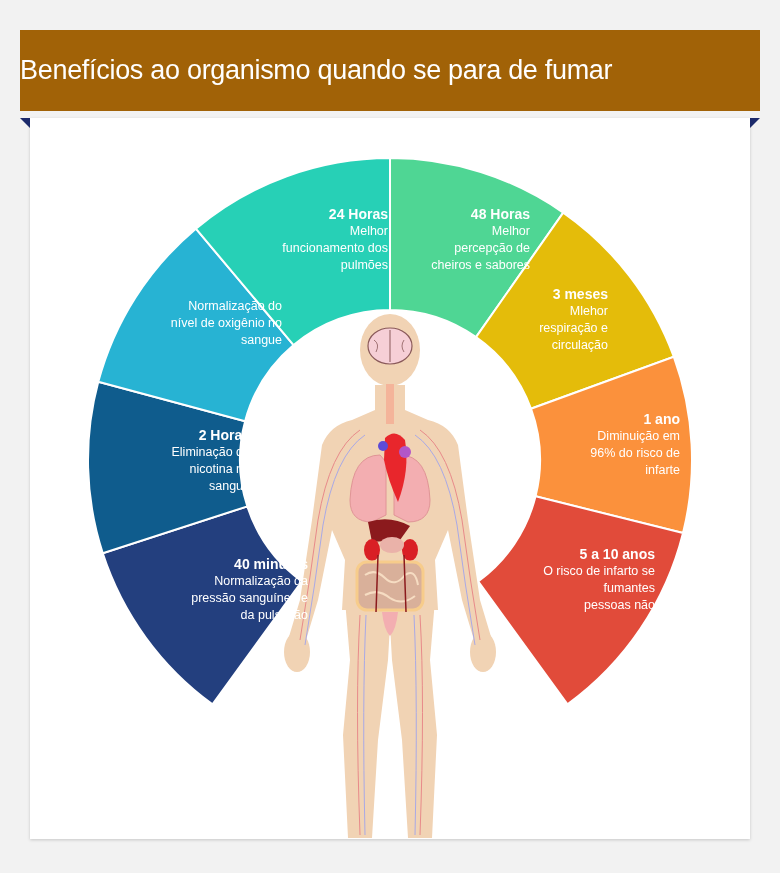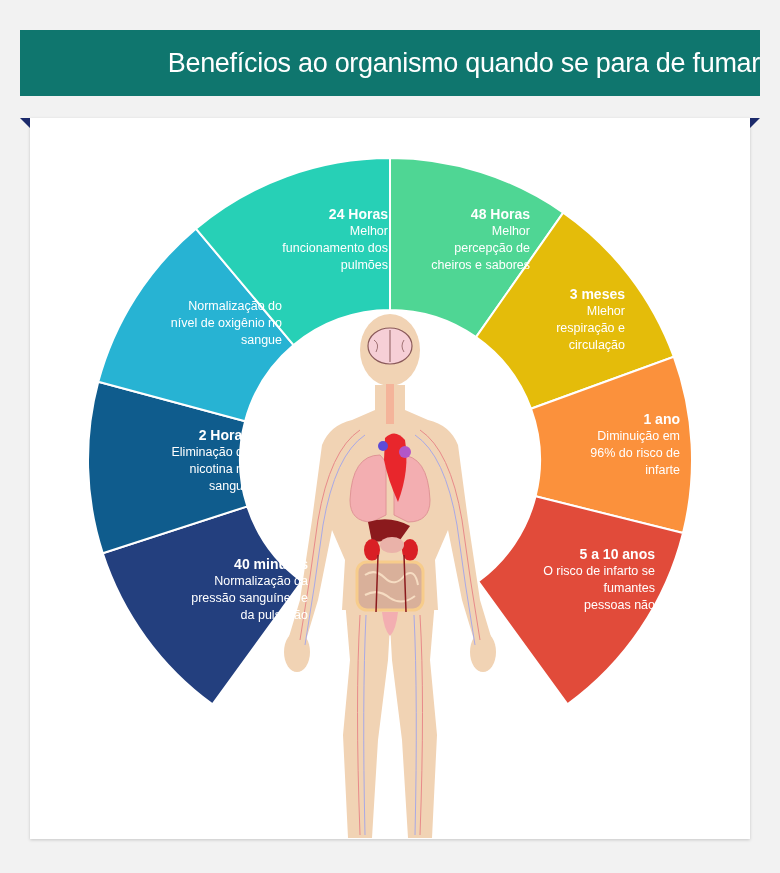--- a/index.html
+++ b/index.html
@@ -13,23 +13,23 @@
   .card {
     position: absolute;
     left: 30px; top: 118px;
     width: 720px; height: 721px;
     background: #ffffff;
     box-shadow: 0 1px 3px rgba(0,0,0,0.18);
   }
   .banner {
     position: absolute;
     left: 20px; top: 30px;
-    width: 740px; height: 66px;
-    background: #0f766e;
-    display: flex; align-items: center; justify-content: flex-end;
+    width: 740px; height: 81px;
+    background: #a16207;
+    display: flex; align-items: center; justify-content: flex-start;
     z-index: 3;
   }
   .banner h1 {
     margin: 0;
     color: #ffffff;
     font-weight: normal;
     font-size: 27px;
     letter-spacing: -0.3px;
     font-family: "Liberation Sans", "DejaVu Sans", sans-serif;
   }
@@ -141,21 +141,21 @@
     <span class="d">Melhor</span>
     <span class="d">funcionamento dos</span>
     <span class="d">pulmões</span>
   </div>
   <div class="label" style="left:380px; top:205px; width:150px;">
     <span class="t">48 Horas</span>
     <span class="d">Melhor</span>
     <span class="d">percepção de</span>
     <span class="d">cheiros e sabores</span>
   </div>
-  <div class="label" style="left:495px; top:285px; width:130px;">
+  <div class="label" style="left:478px; top:285px; width:130px;">
     <span class="t">3 meses</span>
     <span class="d">Mlehor</span>
     <span class="d">respiração e</span>
     <span class="d">circulação</span>
   </div>
   <div class="label" style="left:550px; top:410px; width:130px;">
     <span class="t">1 ano</span>
     <span class="d">Diminuição em</span>
     <span class="d">96% do risco de</span>
     <span class="d">infarte</span>

